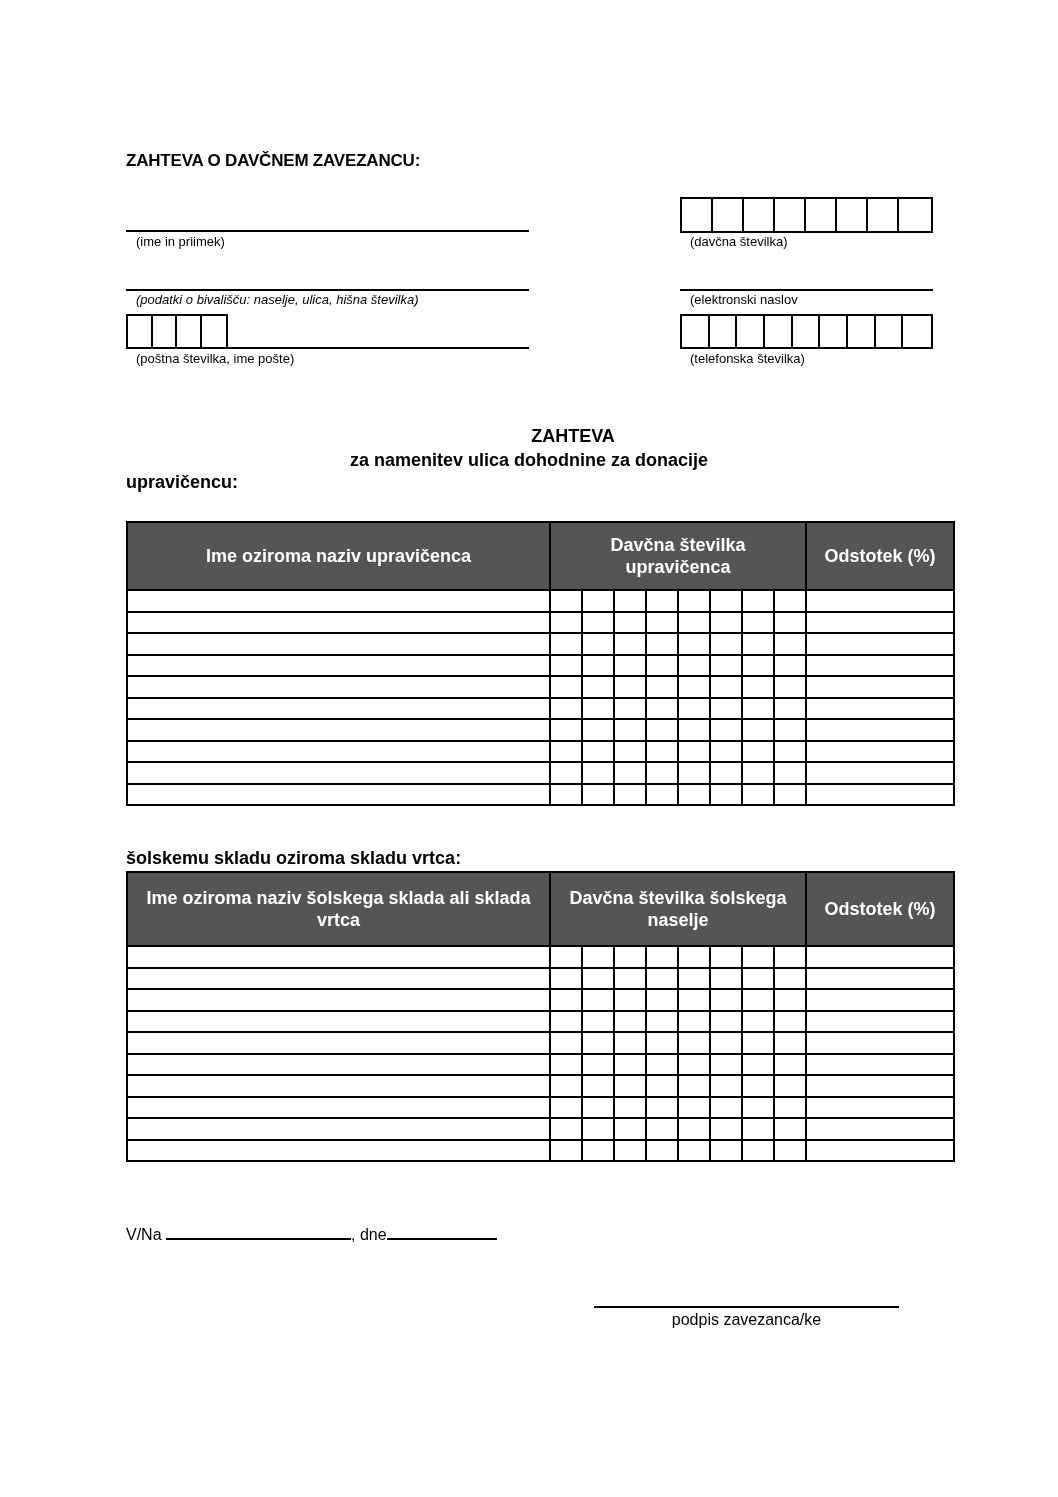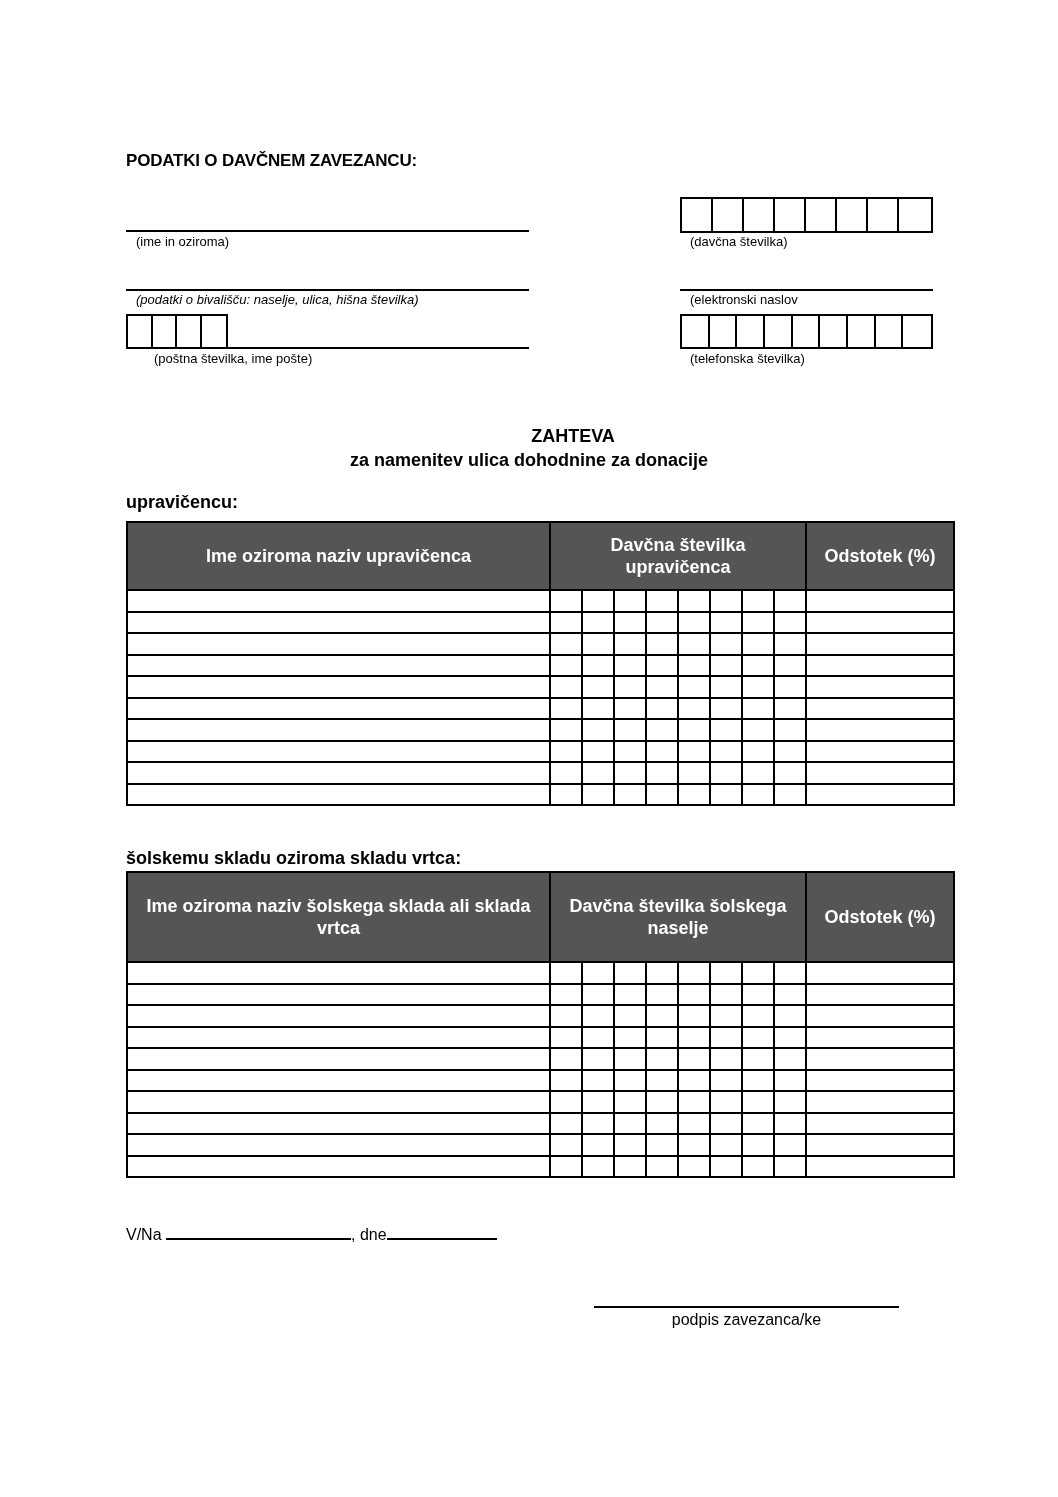--- a/index.html
+++ b/index.html
@@ -15,36 +15,36 @@
   .sect { position:absolute; left:126px; font-size:18px; font-weight:bold; }
   table.grid { position:absolute; left:126px; width:827px; border-collapse:collapse; table-layout:fixed; }
   table.grid th { background:#555; color:#fff; font-weight:bold; font-size:18px; border:2px solid #000; text-align:center; line-height:22px; padding:0 10px; }
   table.grid td { border:2px solid #000; height:19.5px; padding:0; }
   .foot { position:absolute; font-size:16px; }
   .uline { display:inline-block; border-bottom:2px solid #000; vertical-align:baseline; height:16px; }
 </style>
 </head>
 <body>
 
-<div class="abs h-main">PODATKI O DAVČNEM ZAVEZANCU:</div>
+<div class="abs h-main">ZAHTEVA O DAVČNEM ZAVEZANCU:</div>
 
 <div class="line" style="left:126px;top:230px;width:403px;"></div>
-<div class="lbl" style="left:136px;top:234px;">(ime in oziroma)</div>
+<div class="lbl" style="left:136px;top:234px;">(ime in priimek)</div>
 
 <div class="line" style="left:126px;top:289px;width:403px;"></div>
 <div class="lbl" style="left:136px;top:292px;font-style:italic;">(podatki o bivališču: naselje, ulica, hišna številka)</div>
 
 <div class="boxes" style="left:126px;top:314px;width:102px;height:35px;">
   <div class="b" style="width:25px"></div>
     <div class="b" style="width:25px"></div>
     <div class="b" style="width:25px"></div>
     <div class="b" style="width:25px"></div>
 </div>
 <div class="line" style="left:228px;top:347px;width:301px;"></div>
-<div class="lbl" style="left:136px;top:351px;margin-left:18px;">(poštna številka, ime pošte)</div>
+<div class="lbl" style="left:136px;top:351px;">(poštna številka, ime pošte)</div>
 
 <div class="boxes" style="left:680px;top:197px;width:253px;height:36px;">
   <div class="b" style="width:31px"></div>
     <div class="b" style="width:31px"></div>
     <div class="b" style="width:31px"></div>
     <div class="b" style="width:31px"></div>
     <div class="b" style="width:31px"></div>
     <div class="b" style="width:31px"></div>
     <div class="b" style="width:31px"></div>
     <div class="b" style="width:31px"></div>
@@ -63,21 +63,21 @@
     <div class="b" style="width:28px"></div>
     <div class="b" style="width:28px"></div>
     <div class="b" style="width:28px"></div>
     <div class="b" style="width:28px"></div>
 </div>
 <div class="lbl" style="left:690px;top:351px;">(telefonska številka)</div>
 
 <div class="title" style="top:426px;margin-left:44px;">ZAHTEVA</div>
 <div class="title" style="top:450px;">za namenitev ulica dohodnine za donacije</div>
 
-<div class="sect" style="top:472px;margin-top:20px;">upravičencu:</div>
+<div class="sect" style="top:472px;">upravičencu:</div>
 <table class="grid" id="t1" style="top:521px;padding-left:32px;">
   <colgroup>
       <col style="width:423px">
       <col span="8" style="width:32px">
       <col style="width:148px">
     </colgroup>
   <thead>
       <tr style="height:68px">
     <th>Ime oziroma naziv upravičenca</th>
     <th colspan="8">Davčna številka upravičenca</th>
@@ -209,21 +209,21 @@
 </table>
 
 <div class="sect" style="top:848px;">šolskemu skladu oziroma skladu vrtca:</div>
 <table class="grid" id="t2" style="top:871px;">
   <colgroup>
       <col style="width:423px">
       <col span="8" style="width:32px">
       <col style="width:148px">
     </colgroup>
   <thead>
-      <tr style="height:90px">
+      <tr style="height:74px">
     <th>Ime oziroma naziv šolskega sklada ali sklada vrtca</th>
     <th colspan="8">Davčna številka šolskega naselje</th>
     <th>Odstotek (%)</th>
   </tr>
     </thead>
   <tbody>
       <tr>
         <td></td>
         <td></td>
         <td></td>

